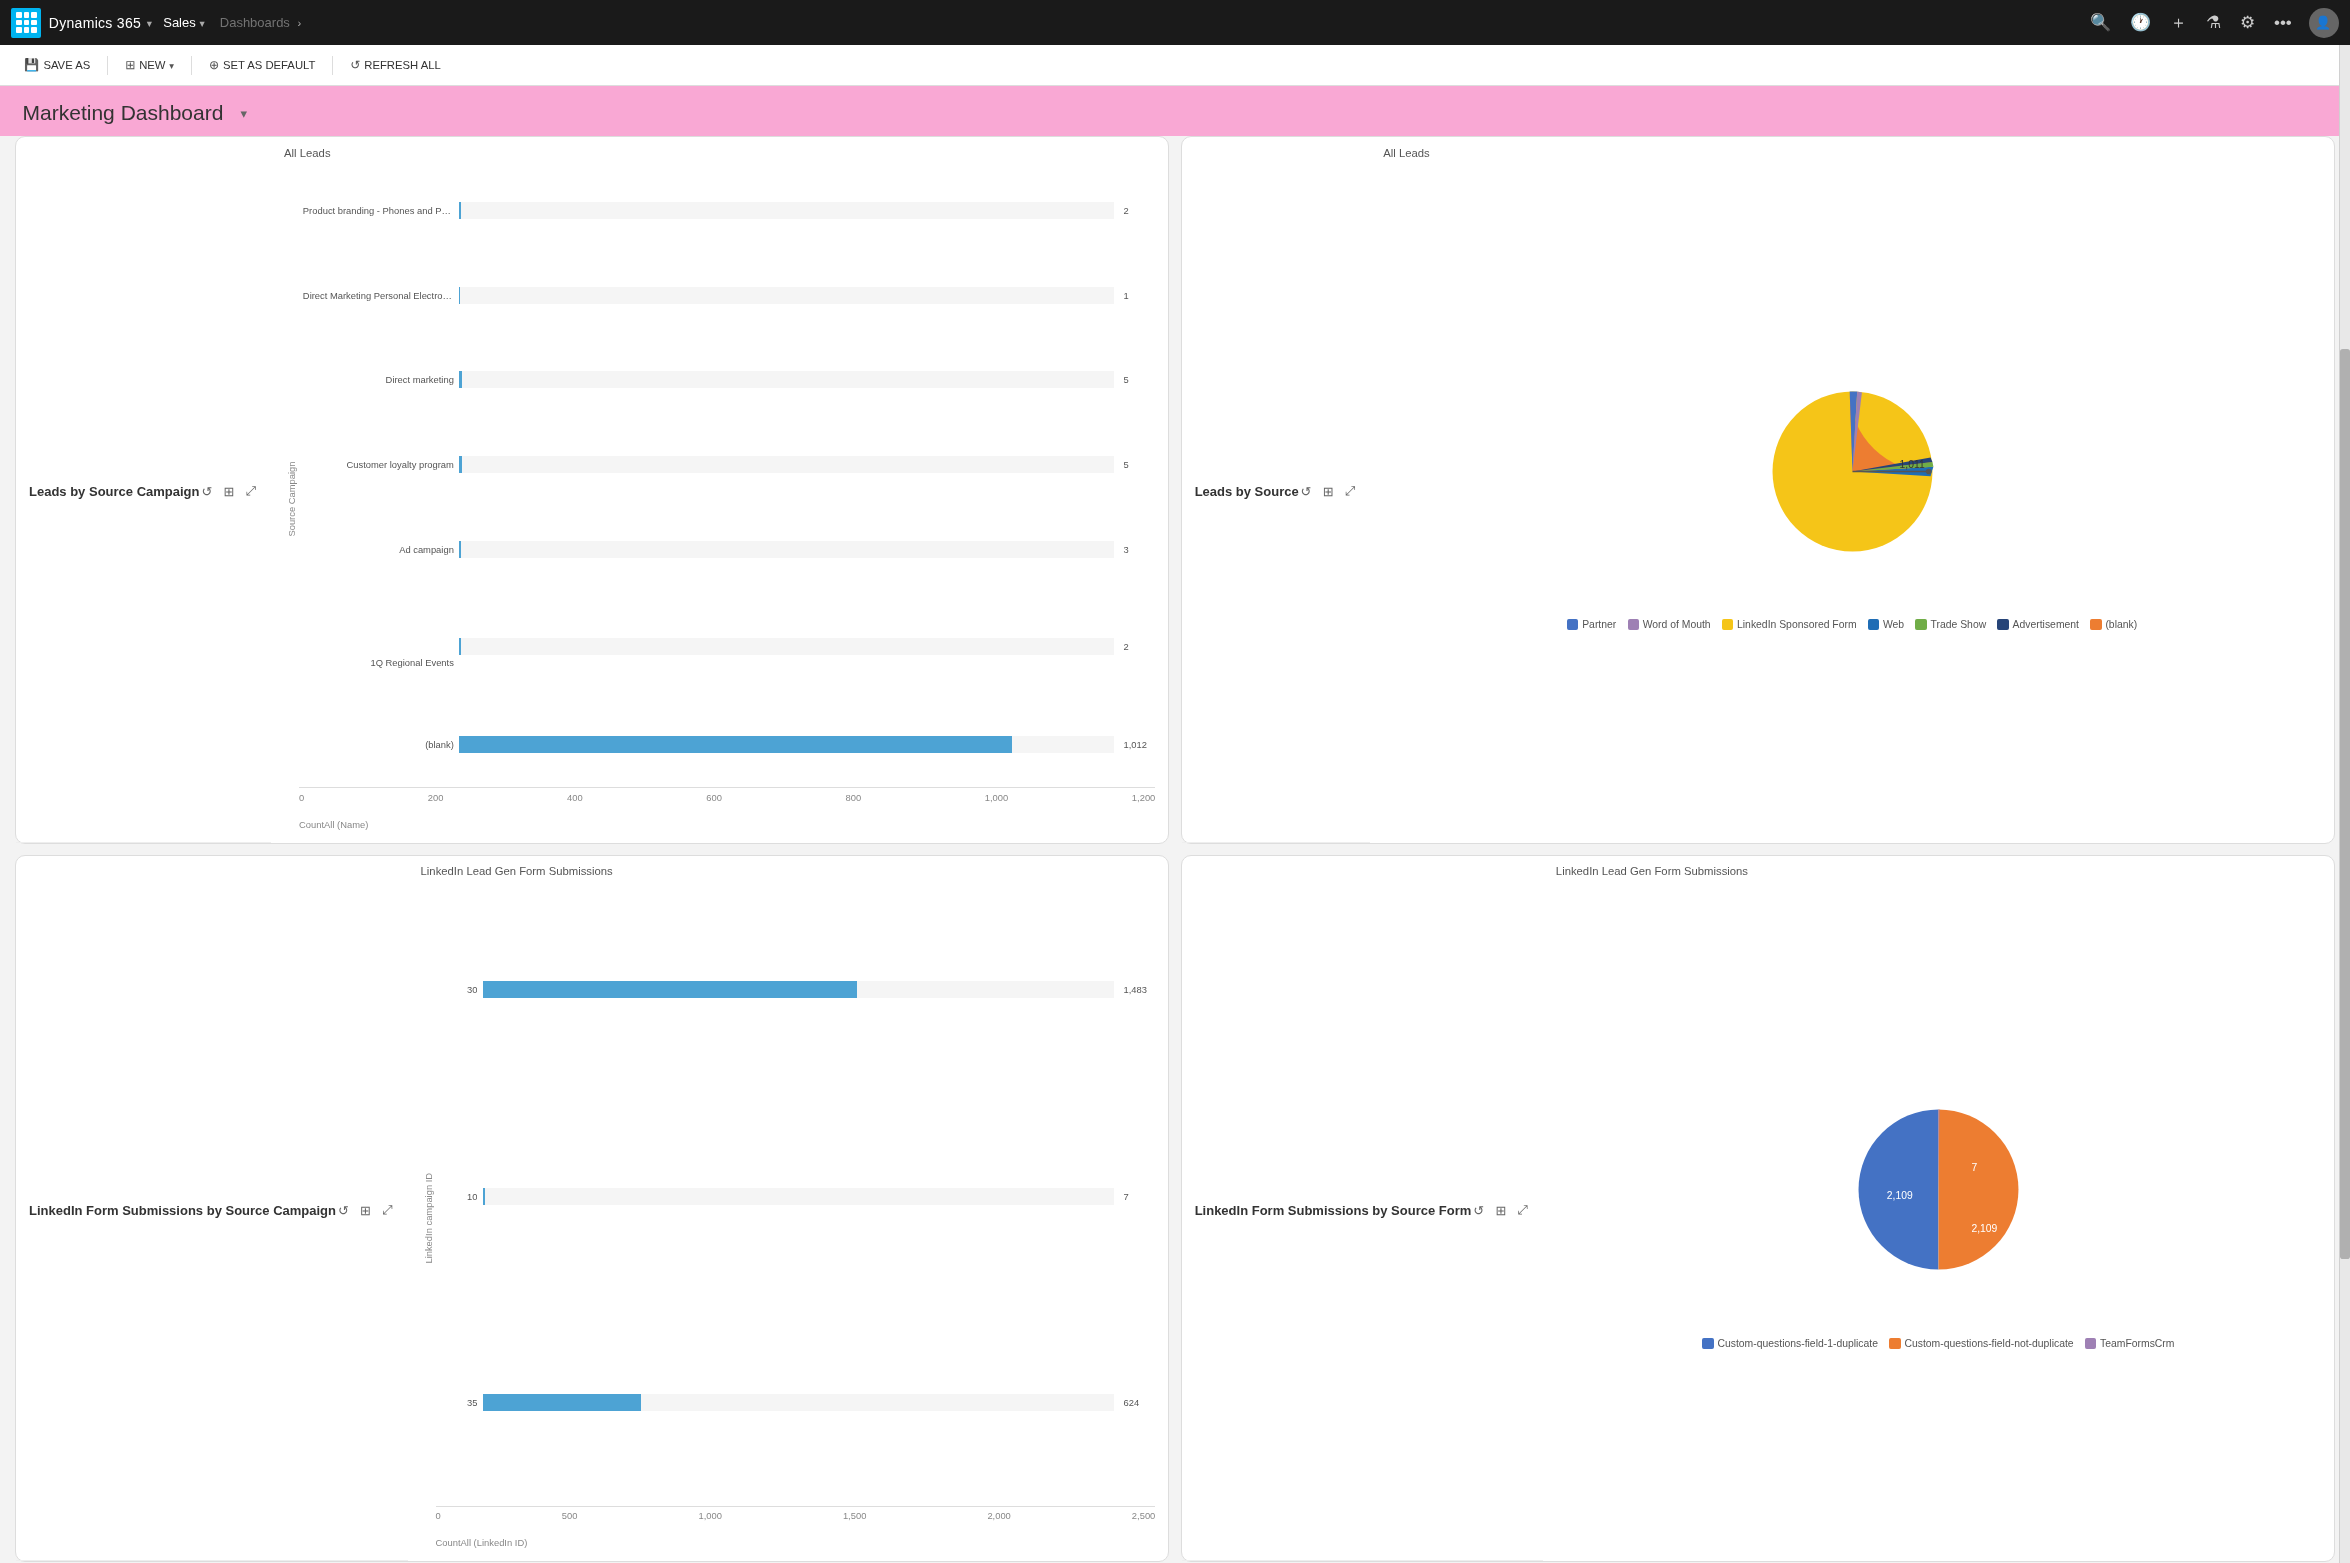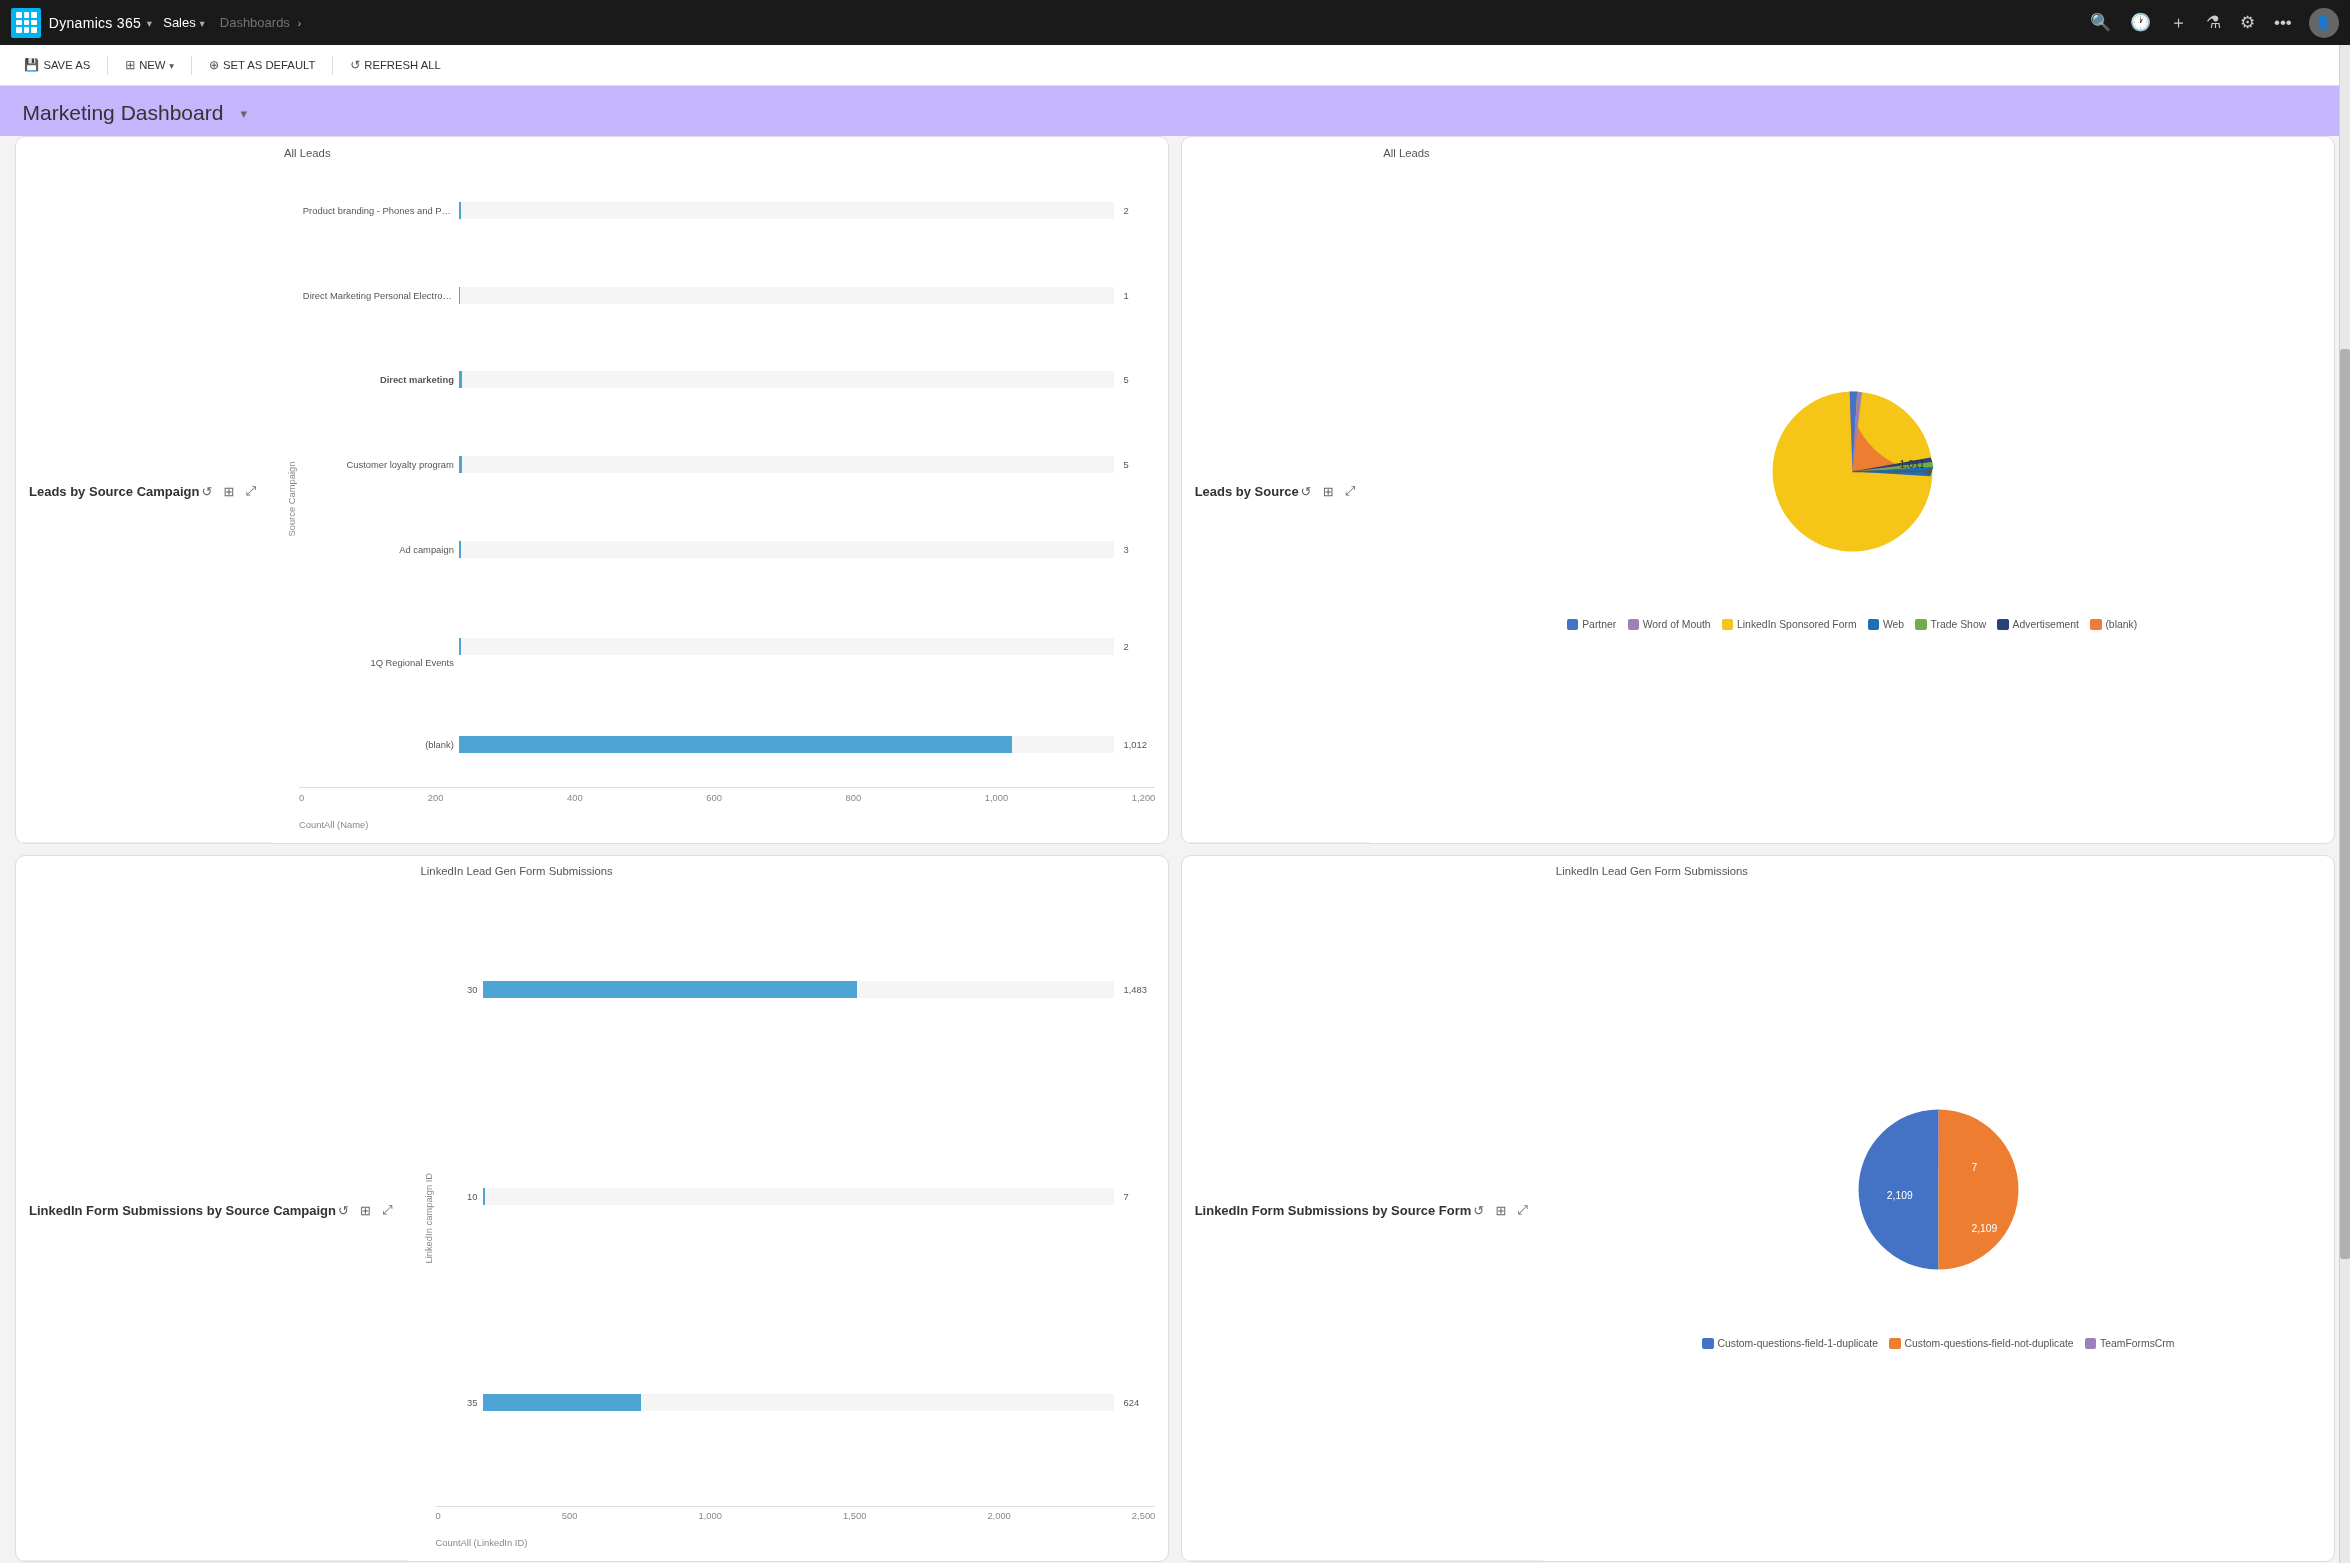--- a/index.html
+++ b/index.html
@@ -51,21 +51,21 @@
       padding: 3.8px 9.4px; cursor: pointer; color: #333; font-size: 11.3px;
       border: none; background: none;
       border-radius: 1.9px;
     }
     .cmd-icon { font-size: 12.2px; color: #555; }
     .cmd-separator { width: 0.9px; height: 19px; background: #ddd; margin: 0 3.8px; }
 
     
     .page-header {
       padding: 15px 22.6px 11.3px;
-      background: #c4b5fd;
+      background: #f9a8d4;
       display: flex; align-items: center; gap: 17px;
     }
     .page-title { font-size: 21px; font-weight: 300; color: #333; }
     .page-title-chevron { color: #666; font-size: 13px; cursor: pointer; }
 
     
     .dashboard-grid {
       display: grid;
       grid-template-columns: 1fr 1fr;
       grid-template-rows: auto auto;
@@ -216,21 +216,21 @@
       <span class="bar-value">2</span>
     </div>
               <div class="bar-row">
       <div class="bar-label" style="min-width:151px;max-width:151px;" title="Direct Marketing Personal Electronics">Direct Marketing Personal Electronics</div>
       <div class="bar-track" style="position:relative;">
         <div class="bar-fill" style="width:0.08333333333333334%;background:#4da3d4;"></div>
       </div>
       <span class="bar-value">1</span>
     </div>
               <div class="bar-row">
-      <div class="bar-label" style="min-width:151px;max-width:151px;font-weight:bold;" title="Direct marketing">Direct marketing</div>
+      <div class="bar-label" style="min-width:151px;max-width:151px;" title="Direct marketing">Direct marketing</div>
       <div class="bar-track" style="position:relative;">
         <div class="bar-fill" style="width:0.4166666666666667%;background:#4da3d4;"></div>
       </div>
       <span class="bar-value">5</span>
     </div>
               <div class="bar-row">
       <div class="bar-label" style="min-width:151px;max-width:151px;" title="Customer loyalty program">Customer loyalty program</div>
       <div class="bar-track" style="position:relative;">
         <div class="bar-fill" style="width:0.4166666666666667%;background:#4da3d4;"></div>
       </div>

